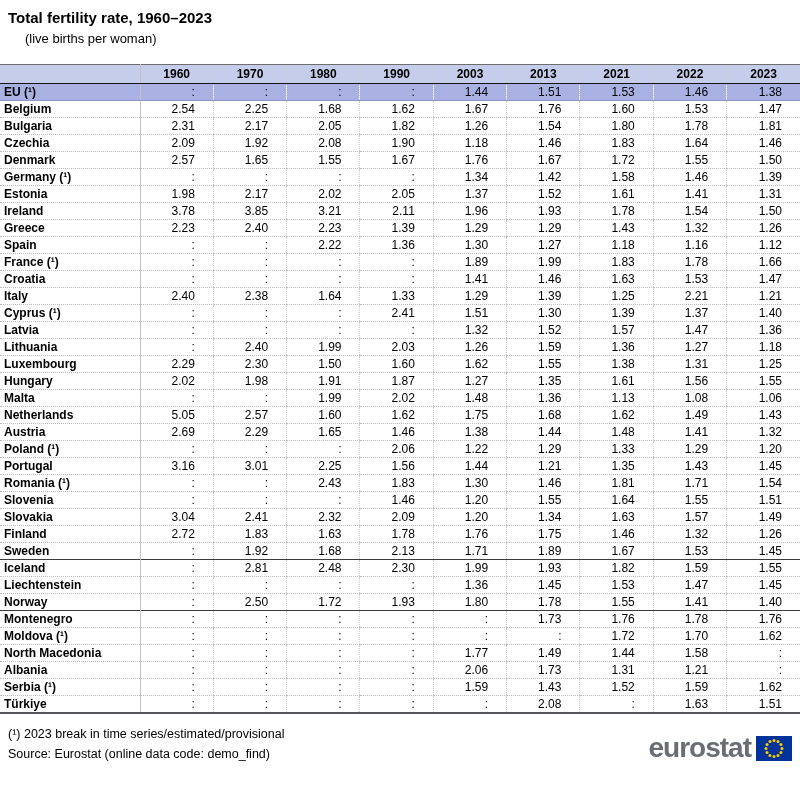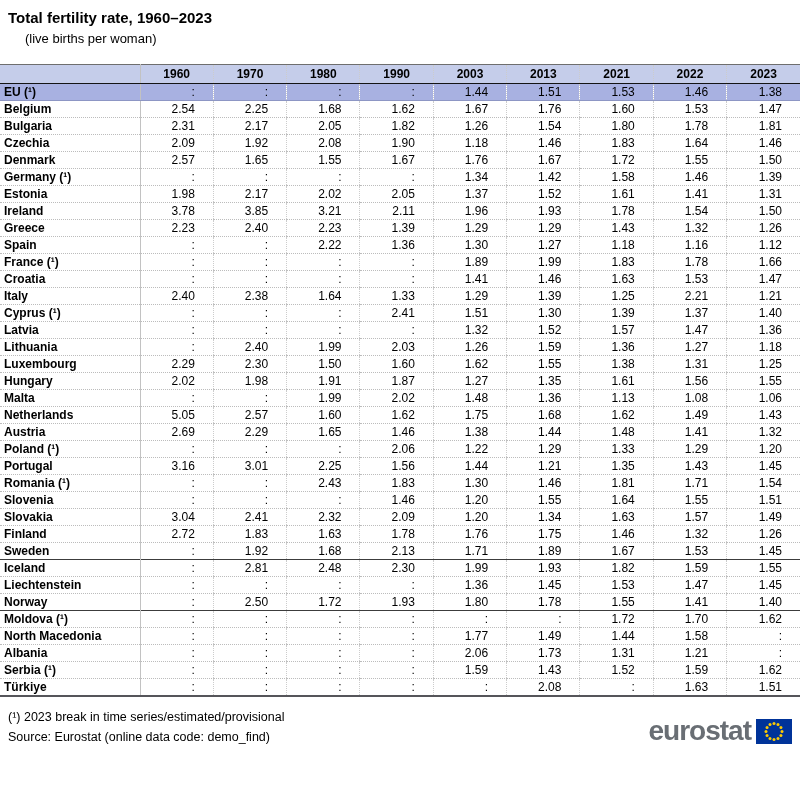--- a/index.html
+++ b/index.html
@@ -455,20 +455,32 @@
           <td class="num vsep">1.93</td>
           <td class="num vsep">1.80</td>
           <td class="num vsep">1.78</td>
           <td class="num vsep">1.55</td>
           <td class="num vsep">1.41</td>
           <td class="num vsep">1.40</td>
         </tr>
       </tbody>
       <tbody class="sep">
         <tr>
+          <td class="label">Montenegro</td>
+          <td class="num vfirst">:</td>
+          <td class="num vsep">:</td>
+          <td class="num vsep">:</td>
+          <td class="num vsep">:</td>
+          <td class="num vsep">:</td>
+          <td class="num vsep">1.73</td>
+          <td class="num vsep">1.76</td>
+          <td class="num vsep">1.78</td>
+          <td class="num vsep">1.76</td>
+        </tr>
+        <tr>
           <td class="label">Moldova (¹)</td>
           <td class="num vfirst">:</td>
           <td class="num vsep">:</td>
           <td class="num vsep">:</td>
           <td class="num vsep">:</td>
           <td class="num vsep">:</td>
           <td class="num vsep">:</td>
           <td class="num vsep">1.72</td>
           <td class="num vsep">1.70</td>
           <td class="num vsep">1.62</td>

